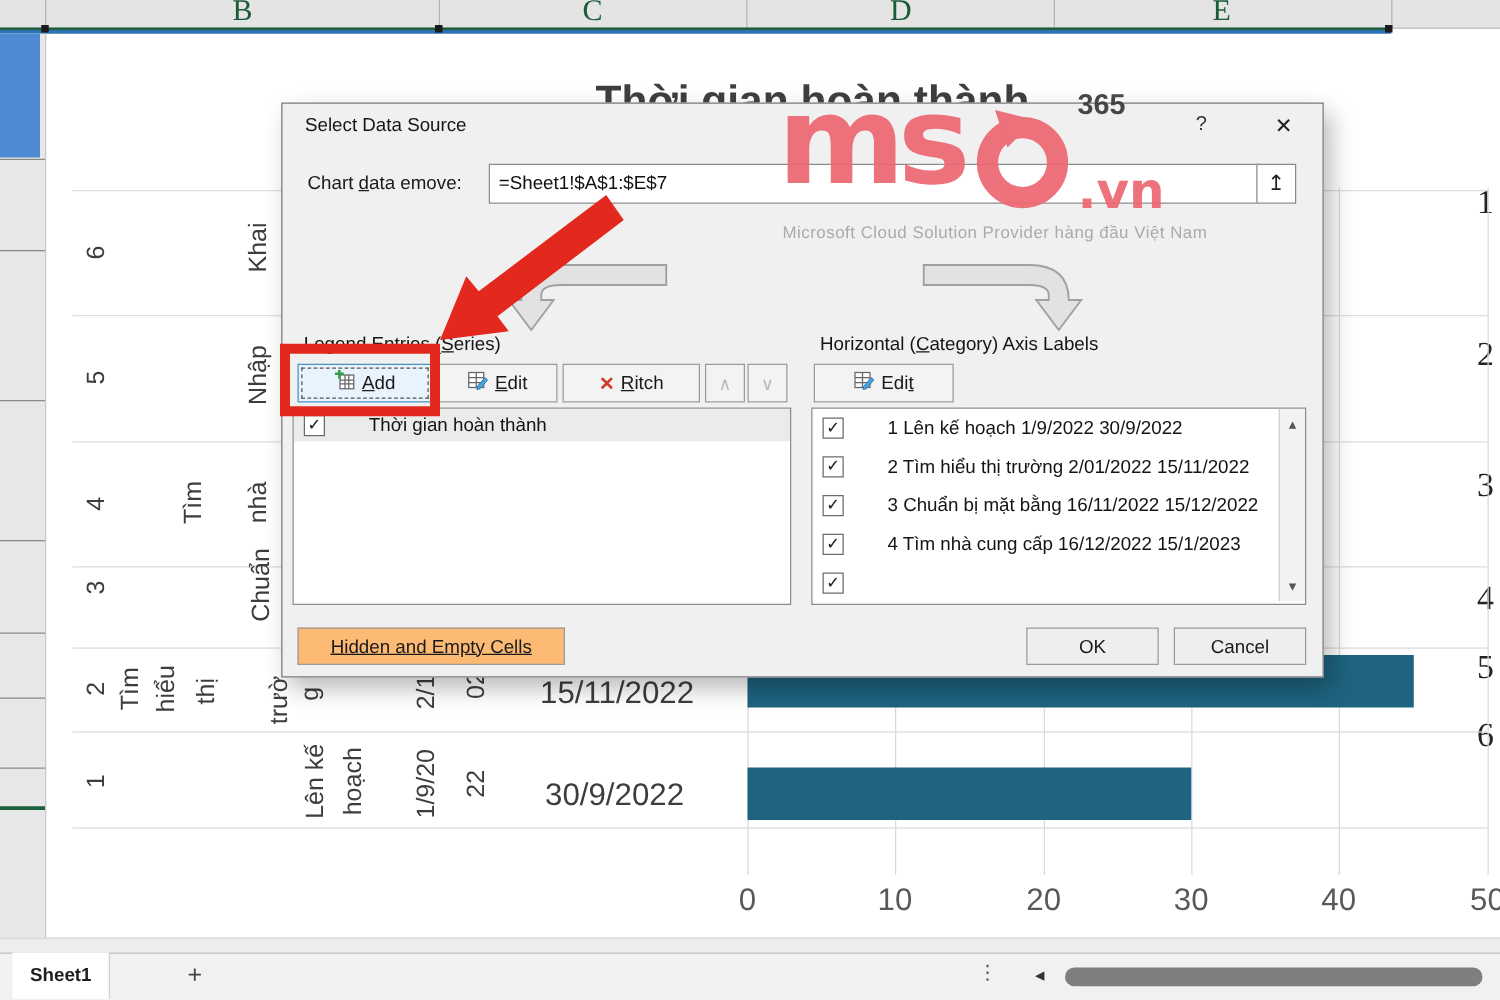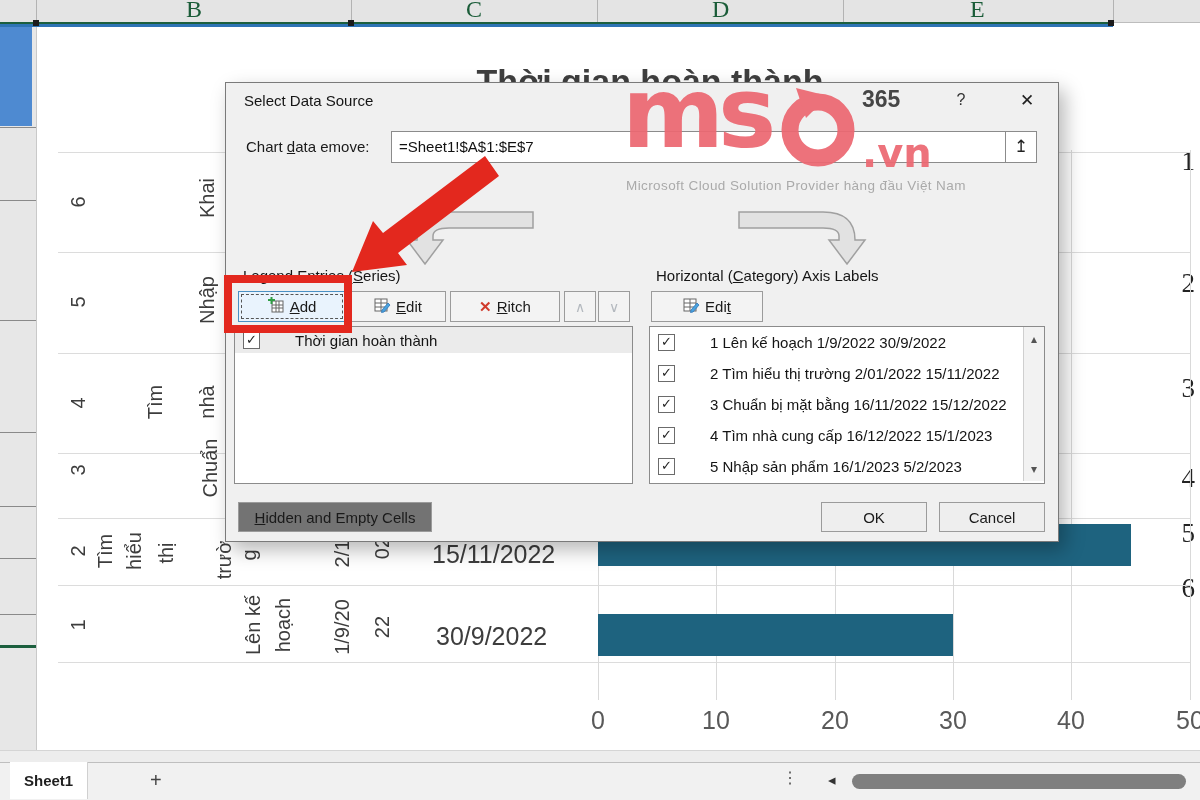--- a/index.html
+++ b/index.html
@@ -66,30 +66,30 @@
   .listbox{position:absolute;background:#fff;border:1px solid #8b8b8b;overflow:hidden;}
   #leglist{left:8px;top:243px;width:397px;height:156px;}
   #axislist{left:423px;top:243px;width:394px;height:156px;}
   .lrow{position:relative;height:31px;display:flex;align-items:center;white-space:nowrap;overflow:hidden;}
   .lrow.sel{background:#ebebeb;height:26px;}
   .cb{flex:0 0 15px;width:15px;height:15px;margin-left:8px;border:1px solid #6b6b6b;background:#fff;
       font-size:13px;line-height:14px;text-align:center;color:#222;}
   .cblabel{margin-left:35px;font-size:15px;color:#141414;}
   #axisscroll{position:absolute;right:0;top:0;width:20px;height:154px;border-left:1px solid #cfcfcf;background:#f2f2f2;}
   .scrbtn{position:absolute;left:0;width:20px;height:24px;text-align:center;font-size:12px;color:#555;line-height:24px;}
-  #footerbtn{left:12px;top:419px;width:194px;height:30px;background:#737373;}
+  #footerbtn{left:12px;top:419px;width:214px;height:30px;background:#fdba74;text-decoration:underline;}
   #okbtn{left:595px;top:419px;width:106px;height:30px;background:#eee;}
   #cancelbtn{left:713px;top:419px;width:106px;height:30px;background:#eee;}
   
   #redbox{left:224px;top:275px;width:128px;height:58px;border:8px solid #e3281e;box-sizing:border-box;z-index:40;}
   #redarrow{left:340px;top:148px;z-index:40;}
   #grayarrowL,#grayarrowR{z-index:12;}
   
   #wm{left:600px;top:70px;width:380px;height:130px;z-index:30;opacity:.93;}
-  #wm365{position:absolute;left:262px;top:16px;font-size:23px;font-weight:bold;color:#3a3a3a;}
+  #wm365{position:absolute;left:262px;top:0;font-size:23px;font-weight:bold;color:#3a3a3a;}
   #wmms{position:absolute;left:22px;top:-14px;font-size:98px;font-weight:800;color:#ec6872;letter-spacing:-6px;font-family:"DejaVu Sans",sans-serif;}
   #wmvn{position:absolute;left:262px;top:60px;font-size:40px;font-weight:700;color:#ec6872;font-family:"DejaVu Sans",sans-serif;}
   #wmtag{position:absolute;left:26px;top:108px;font-size:13.5px;color:#a5a5a5;letter-spacing:.4px;}
   .z10{z-index:10;}
 </style>
 </head>
 <body>
 
 <div id="stage">
 
@@ -283,21 +283,20 @@
       <div class="lrow" style="width:372px;">
         <span class="cb">✓</span>
         <span class="cblabel">3 Chuẩn bị mặt bằng 16/11/2022 15/12/2022</span>
       </div>
       <div class="lrow" style="width:372px;">
         <span class="cb">✓</span>
         <span class="cblabel">4 Tìm nhà cung cấp 16/12/2022 15/1/2023</span>
       </div>
       <div class="lrow" style="width:372px;">
         <span class="cb">✓</span>
-        <span class="cblabel">5 Nhập sản phẩm 16/1/2023 5/2/2023</span>
       </div>
       <div id="axisscroll">
         <div class="scrbtn" style="top:0;">▴</div>
         <div class="scrbtn" style="bottom:0;">▾</div>
       </div>
     </div>
 
     <div class="btn" id="footerbtn">
       <span><span></span><span class="u">H</span><span>idden and Empty Cells</span></span>
     </div>

